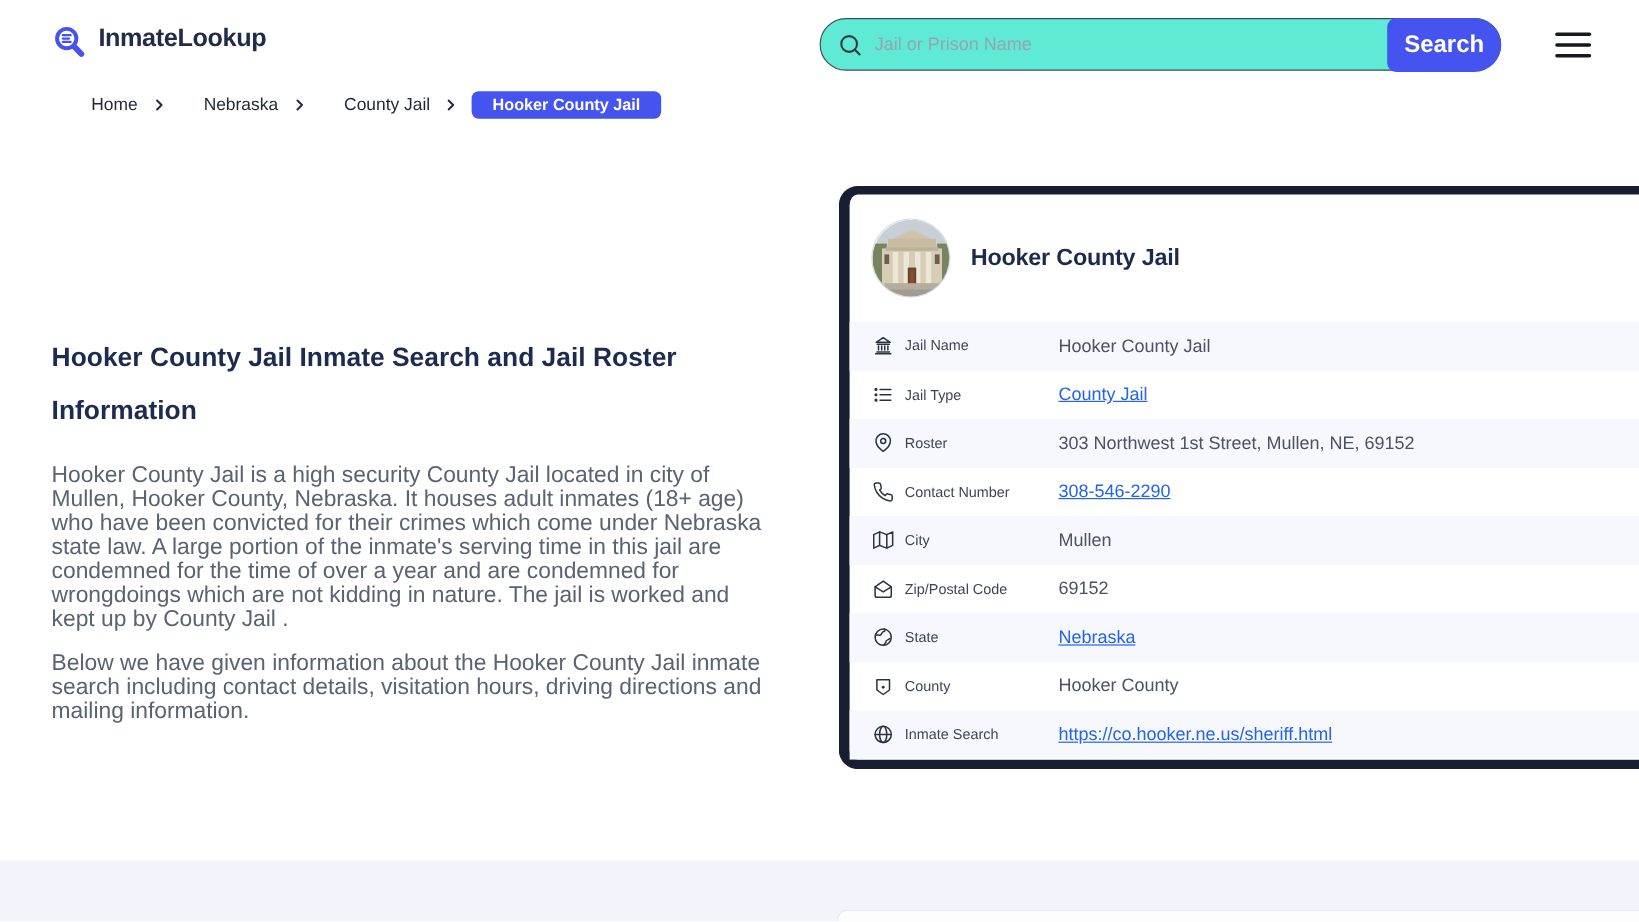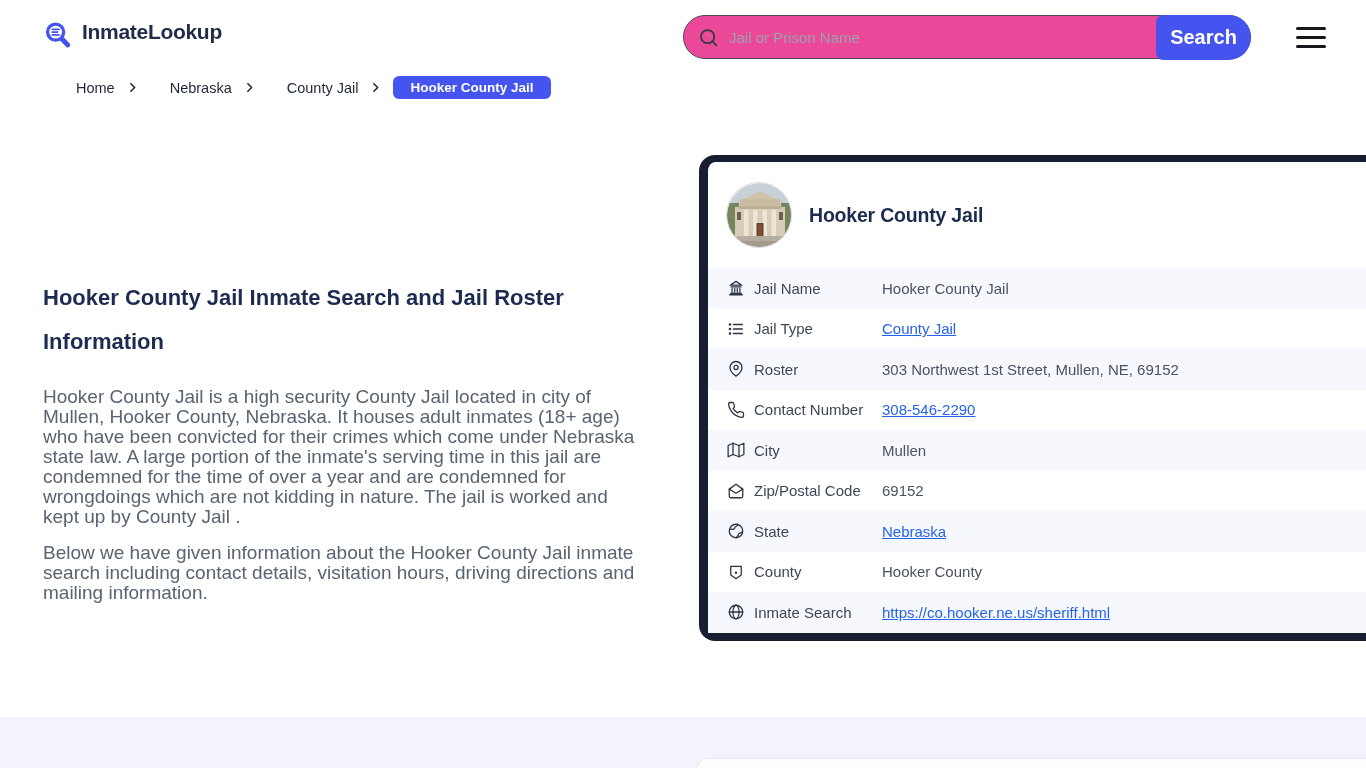--- a/index.html
+++ b/index.html
@@ -6,21 +6,21 @@
   html,body { width:1366px; height:768px; }
   body {
     font-family: "Liberation Sans", sans-serif;
     background:#ffffff; position:relative; overflow:hidden;
     -webkit-font-smoothing:antialiased;
   }
   
   .logo { position:absolute; left:43px; top:20px; display:flex; gap:8px; cursor:pointer; }
   .logo-text { font-size:21px; font-weight:700; color:#222c49; letter-spacing:-0.3px; }
   .searchbar { position:absolute; left:683px; top:15px; width:568px; height:44px;
-    border:1.5px solid #454b55; border-radius:24px; background:#ec4899; display:flex; align-items:center; }
+    border:1.5px solid #454b55; border-radius:24px; background:#5eead4; display:flex; align-items:center; }
   .searchbar .sicon { margin-left:14px; display:flex; }
   .searchbar input { flex:1; border:none; outline:none; background:transparent;
     font-size:15px; color:#353c48; padding:0 10px; font-family:"Liberation Sans",sans-serif; }
   .searchbar input::placeholder { color:#9aa3af; }
   .search-btn { position:absolute; right:-1px; top:-1.5px; height:45px; width:95px;
     background:#4554ee; color:#fff; border:none; border-radius:8px 24px 24px 8px;
     font-size:20px; font-weight:700; cursor:pointer; font-family:"Liberation Sans",sans-serif; }
   .hamburger { position:absolute; left:1296px; top:27px; width:30px; cursor:pointer; }
   .hamburger span { display:block; height:3px; background:#15181d; border-radius:2px; margin-bottom:6px; }
   .hamburger span:last-child { margin-bottom:0; }
@@ -38,21 +38,21 @@
     background:#ffffff; border-left:9px solid #181d31; border-top:7px solid #181d31;
     border-bottom:8px solid #181d31; border-radius:16px 0 0 16px; }
   .card-header { height:106px; display:flex; align-items:center; padding-left:18px; }
   .avatar { width:66px; height:66px; border-radius:50%; overflow:hidden; flex:0 0 66px;
     border:1px solid #d8dce4; }
   .card-title { margin-left:17px; font-size:19.5px; font-weight:700; color:#1c2b4d; letter-spacing:-0.2px; }
   .jail-table { }
   .jrow { height:40.5px; display:flex; align-items:center; padding-left:19px; }
   .jrow.alt { background:#f7f8fd; }
   .ricon { width:18px; height:18px; margin-right:9px; display:flex; align-items:center; }
-  .rlabel { width:128px; font-size:15px; color:#3e4656; }
+  .rlabel { width:128px; font-size:12px; color:#3e4656; }
   .rvalue { font-size:15px; color:#4a5263; }
   .rvalue a { color:#2563eb; text-decoration:underline; cursor:pointer; }
   
   .foot-strip { position:absolute; left:0; top:717px; width:1366px; height:51px; background:#f3f4fb; }
   .foot-card { position:absolute; left:697px; top:758px; width:700px; height:12px;
     background:#fdfdfe; border:1px solid #e9ebf3; border-bottom:none; border-radius:10px 10px 0 0; }
   svg.icn { stroke:#2c3342; fill:none; stroke-width:1.7; stroke-linecap:round; stroke-linejoin:round; }
 </style>
 </head>
 <body>

